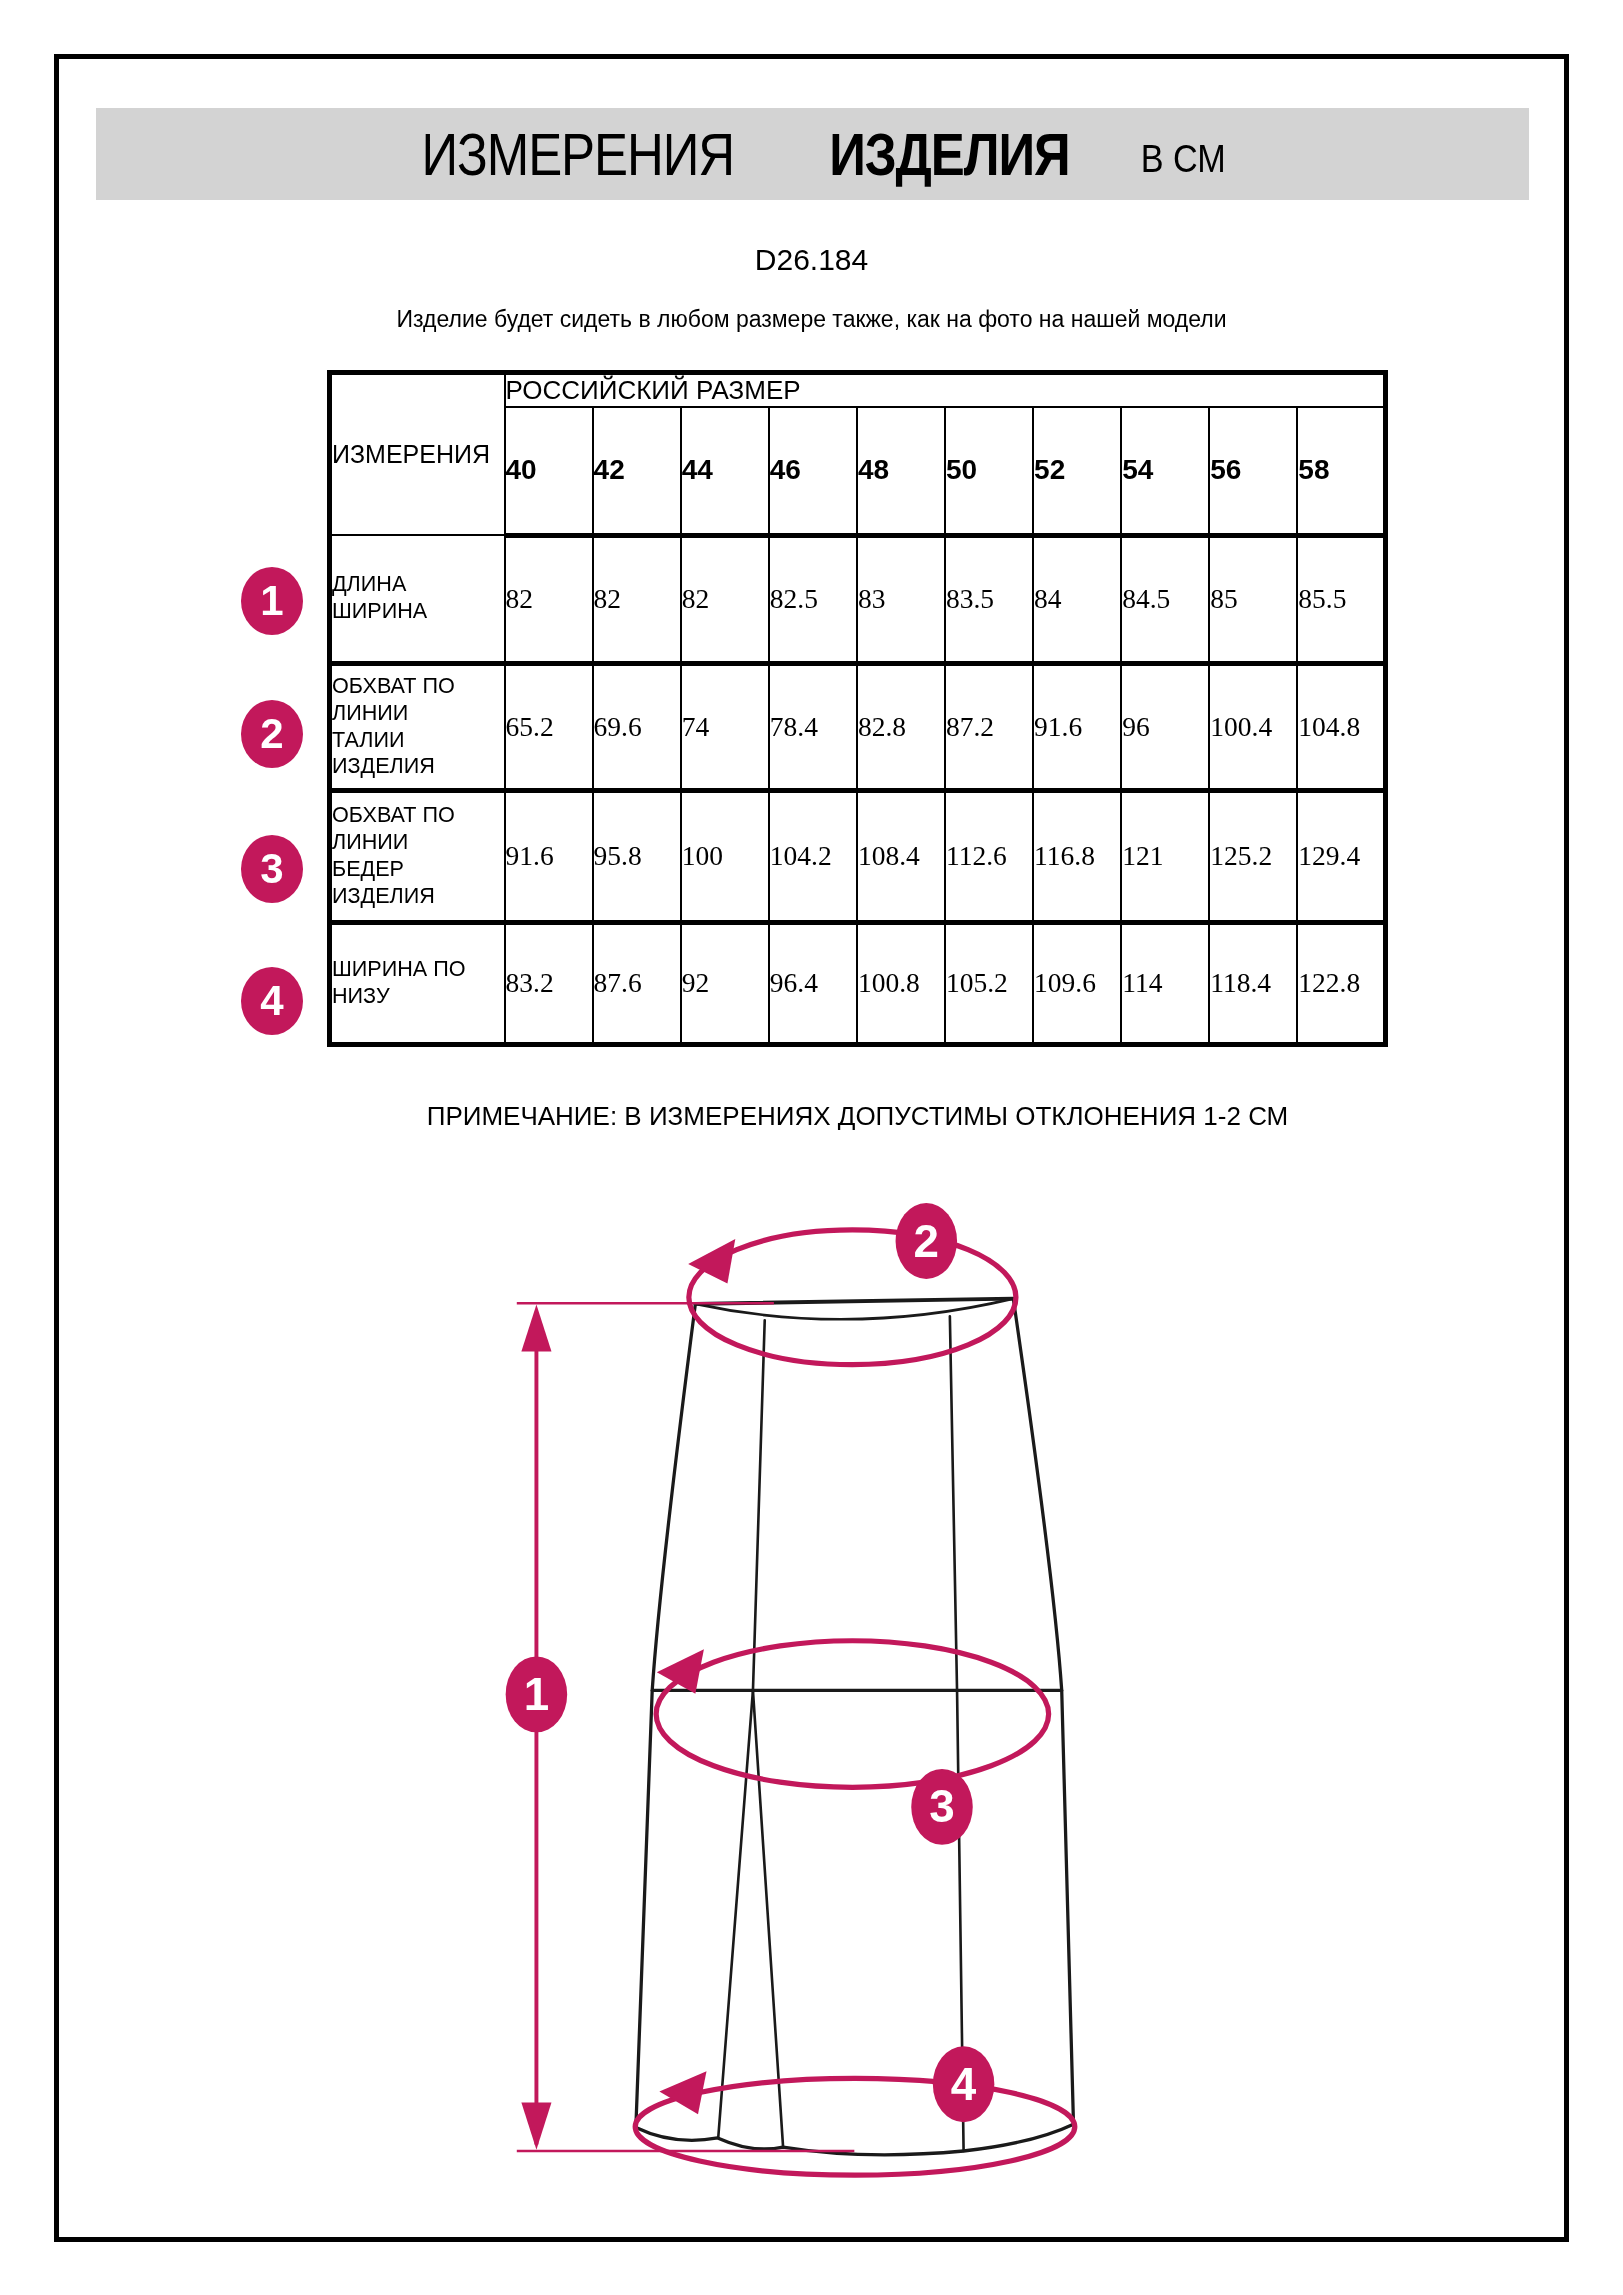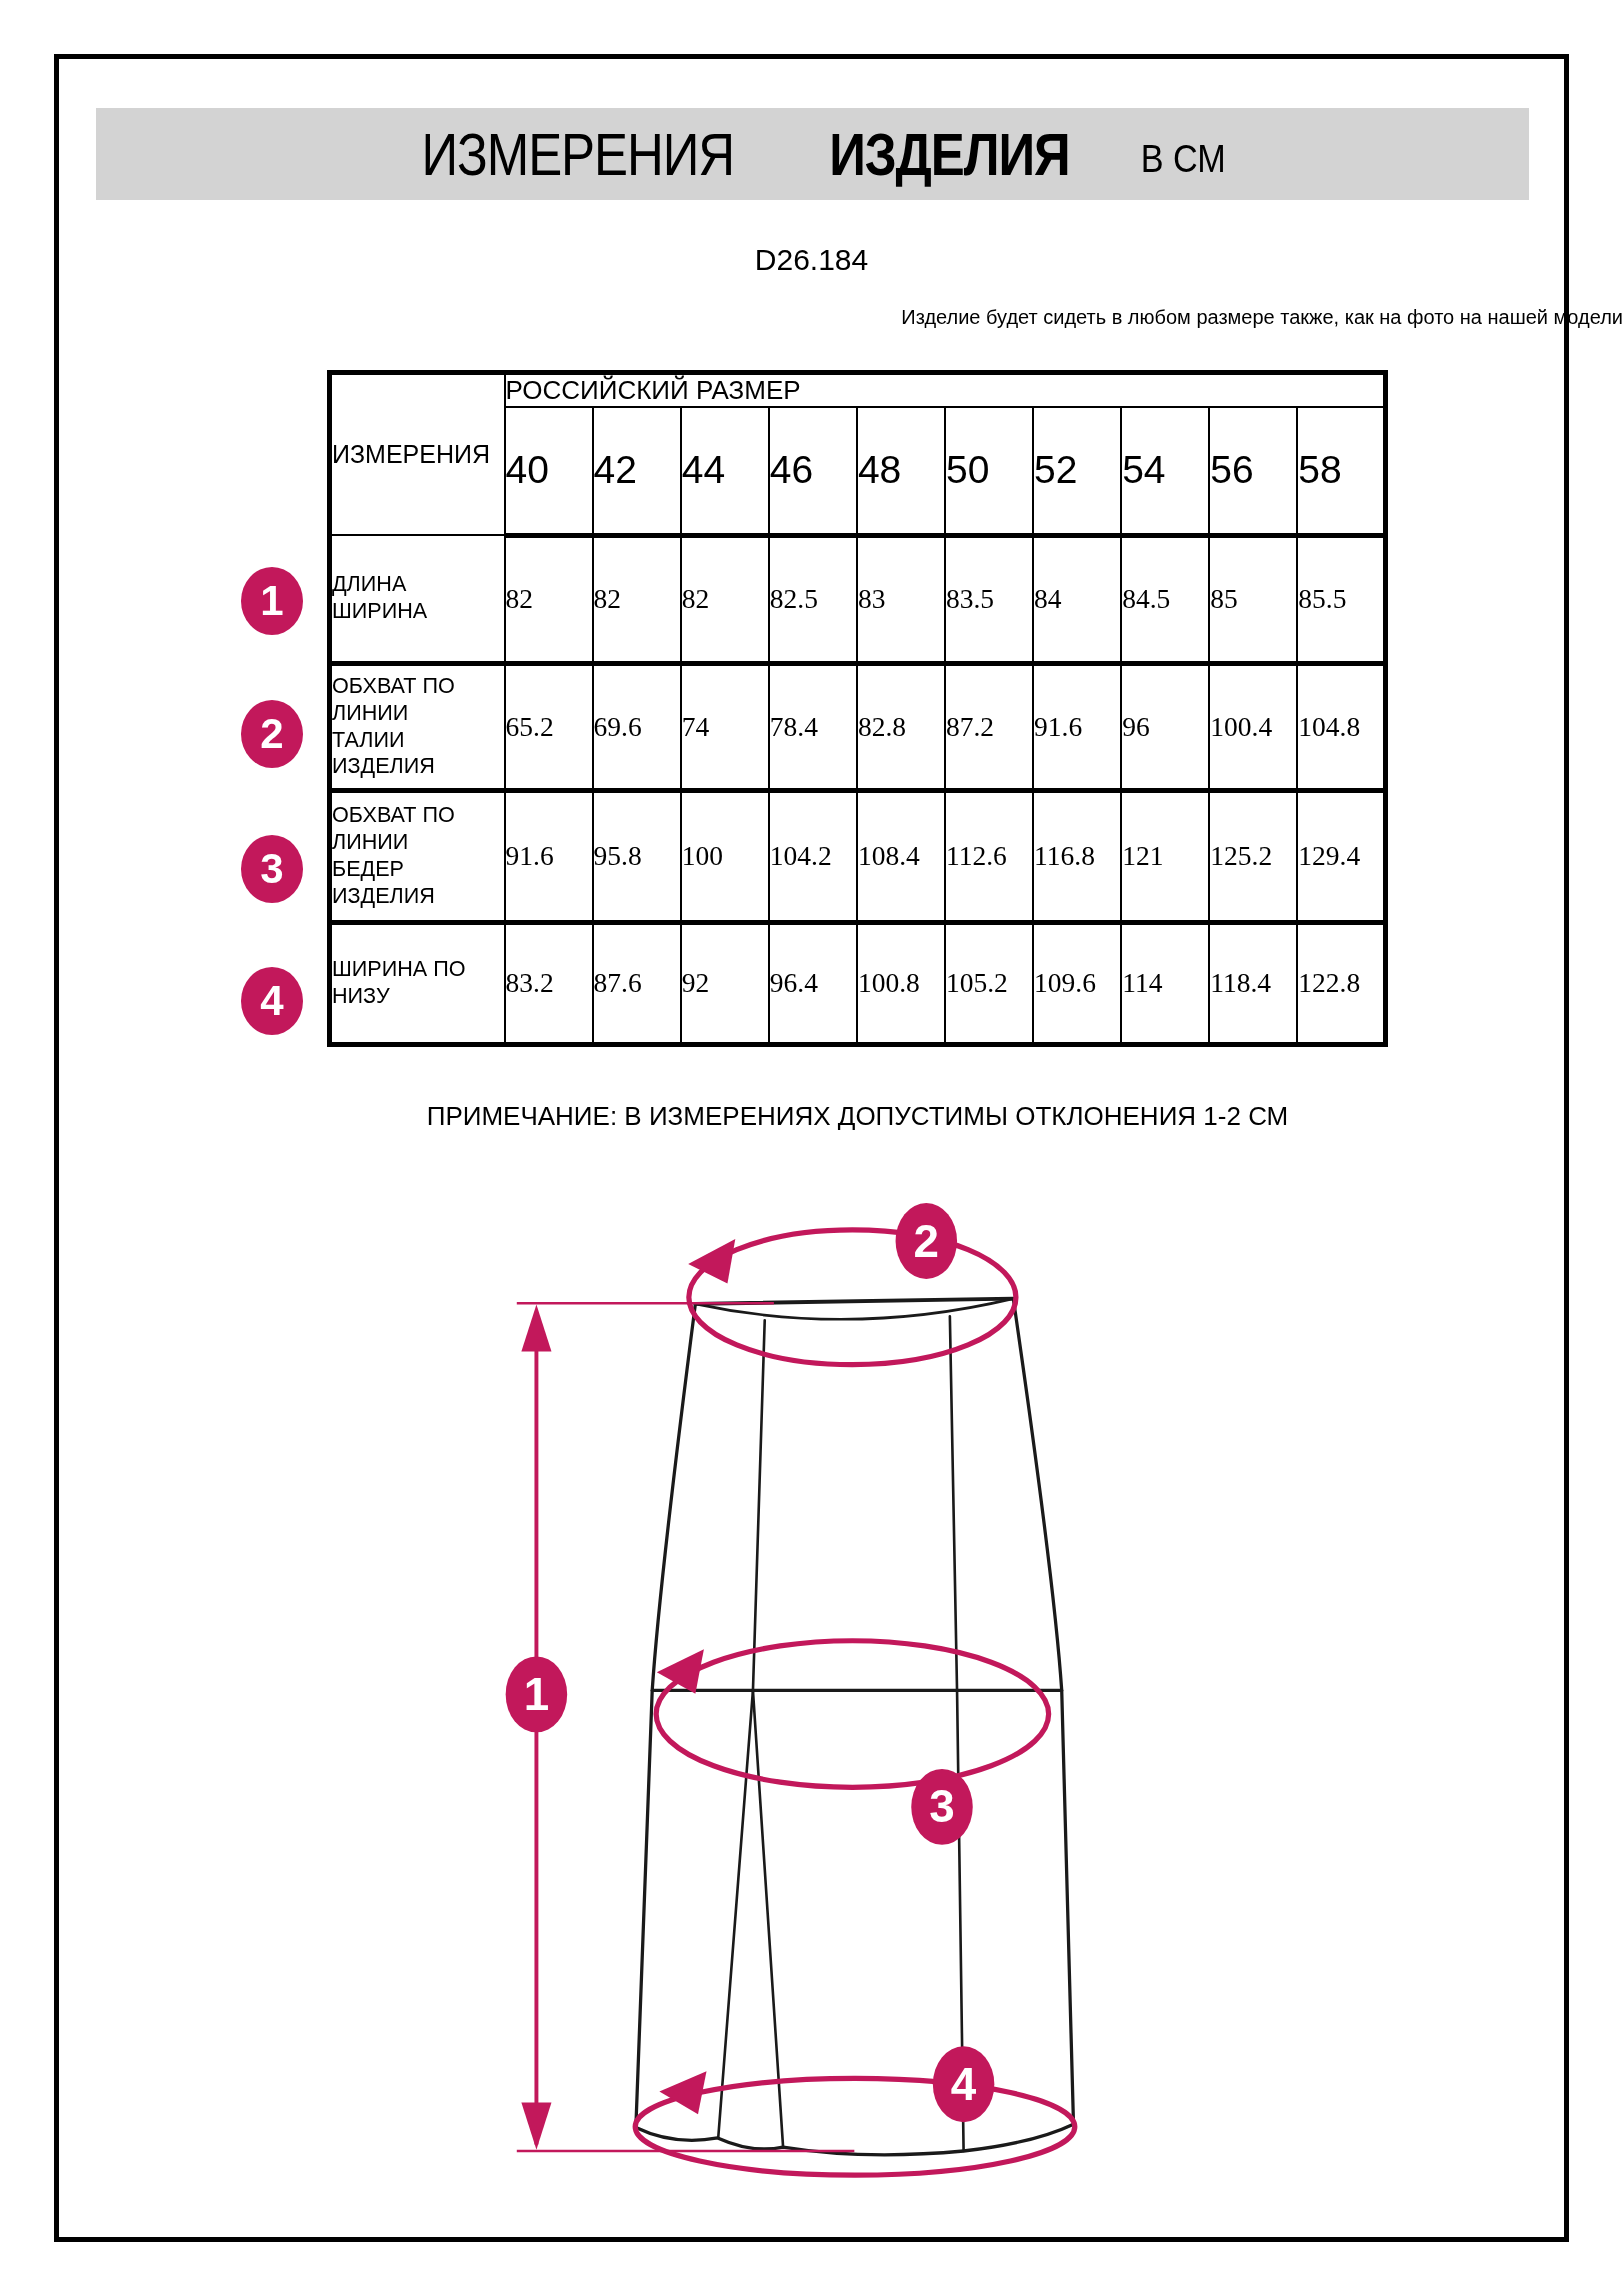--- a/index.html
+++ b/index.html
@@ -18,36 +18,36 @@
     background:#D3D3D3;display:flex;align-items:center;justify-content:center;gap:46px;
   }
   .banner .t-main{font-size:60px;font-weight:400;letter-spacing:-1.3px;display:inline-block;transform:scaleX(.85);}
   .banner .t-bold{font-size:60px;font-weight:700;letter-spacing:-1.3px;display:inline-block;transform:scaleX(.85);}
   .banner .t-unit{font-size:38px;font-weight:400;display:inline-block;margin-top:10.5px;transform:scaleX(.9);}
   .product-code{
     position:absolute;left:0;top:243px;width:1623px;text-align:center;
     font-size:30px;font-weight:400;
   }
   .subtitle{
-    position:absolute;left:0;top:306px;width:1623px;text-align:right;
-    font-size:20px;font-weight:400;
+    position:absolute;left:0;top:306px;width:1623px;text-align:center;
+    font-size:23px;font-weight:400;
   }
   
   table.size-table{
     position:absolute;left:327px;top:370px;width:1061px;
     border-collapse:collapse;table-layout:fixed;
     border:5.9px solid #000;
   }
   table.size-table td{
     border:2.6px solid #000;text-align:left;vertical-align:middle;
     padding:0;box-sizing:border-box;
   }
   td.corner{font-size:25px;border-bottom:5.9px solid #000;}
   td.group{font-size:26px;border-bottom:5.9px solid #000;height:33px;transform-origin:center;}
-  tr.r-sizes td{font-size:39px;font-weight:400;height:128px;border-bottom:5.9px solid #000;}
+  tr.r-sizes td{font-size:28px;font-weight:700;height:128px;border-bottom:5.9px solid #000;}
   tr.r-data td{border-bottom:5.9px solid #000;}
   tr.r-data td.rowlabel{font-size:21.6px;line-height:1.25;white-space:pre-line;}
   tr.r-data td.value-cell{font-size:27.5px;font-family:Liberation Serif, serif;}
   tr.rh1 td{height:128px;}
   tr.rh2 td{height:127px;}
   tr.rh3 td{height:132px;}
   tr.rh4 td{height:122px;}
   
   .note{
     position:absolute;left:327px;top:1101px;width:1061px;text-align:center;

